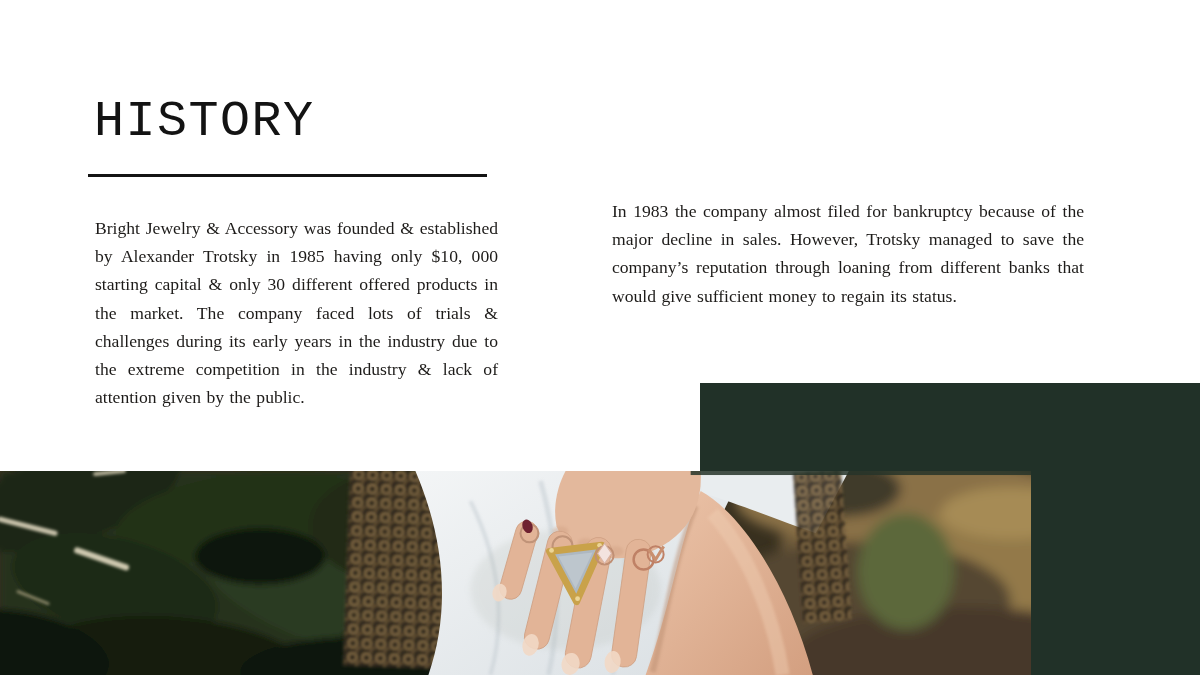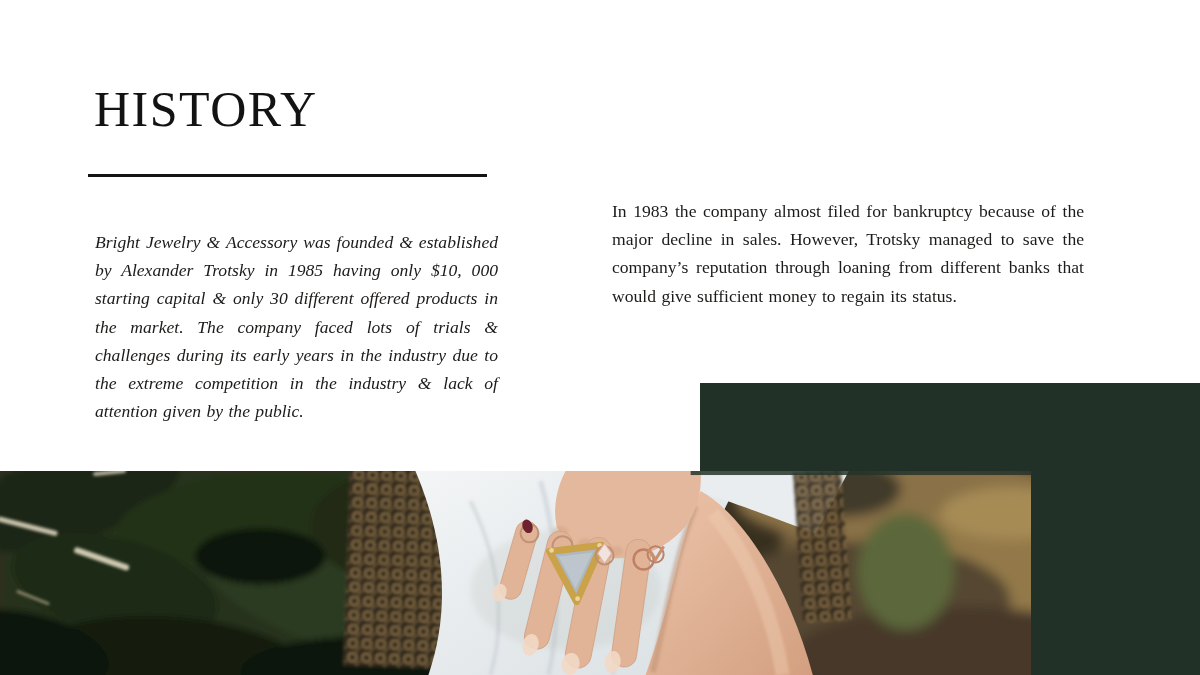--- a/index.html
+++ b/index.html
@@ -4,42 +4,42 @@
 <style>
   html,body{margin:0;padding:0;background:#888;}
   .slide{
     position:relative;
     width:1200px;height:675px;
     background:var(--background,#fff);
     overflow:hidden;
     font-family:"Liberation Serif","DejaVu Serif",serif;
   }
   .page-title{
-    position:absolute;left:94px;top:80px;
+    position:absolute;left:94px;top:93px;
     margin:0;
     font-size:50px;font-weight:400;
     letter-spacing:1.5px;
     color:var(--title,#131313);
-    font-family:Liberation Serif, serif;
+    font-family:Liberation Mono, monospace;
   }
   .title-underline{
     position:absolute;left:88px;top:174px;
     width:399px;height:3px;
     background:var(--underline,#141414);
   }
   .para{
     position:absolute;
     margin:0;
     font-size:17.6px;
     line-height:28.2px;
     text-align:justify;
     color:var(--text,#1d1b19);
     word-spacing:1px;
   }
-  .para-left{left:95px;top:228px;width:403px;font-style:italic;}
+  .para-left{left:95px;top:214px;width:403px;}
   .para-right{left:612px;top:197px;width:472px;}
   .accent-rect{
     position:absolute;left:700px;top:383px;
     width:500px;height:292px;
     background:var(--accent-green,#213128);
   }
   .photo{
     position:absolute;left:0;top:471px;
     width:1031px;height:204px;
     z-index:2;

